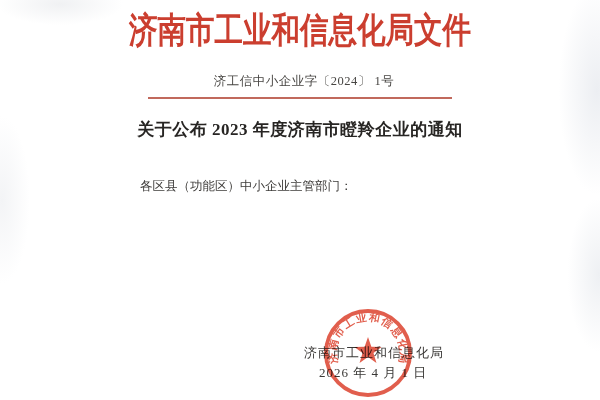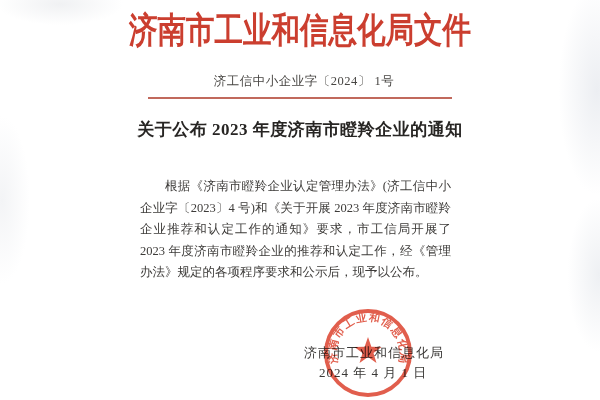--- a/index.html
+++ b/index.html
@@ -78,26 +78,26 @@
 
   <div class="header-title">济南市工业和信息化局文件</div>
 
   <div class="doc-number">济工信中小企业字〔2024〕 1号</div>
 
   <div class="red-rule"></div>
 
   <div class="doc-title">关于公布 2023 年度济南市瞪羚企业的通知</div>
 
   <div class="body-block">
-    <div class="indent">根据《济南市瞪羚企业认定管理办法》(济工信中小企业字〔2023〕4 号)和《关于开展 2023 年度济南市瞪羚企业推荐和认定工作的通知》要求，市工信局开展了 2023 年度济南市瞪羚企业的推荐和认定工作，经《管理办法》规定的各项程序要求和公示后，现予以公布。</div>
+    <div>各区县（功能区）中小企业主管部门：</div>
   </div>
 
   <div class="signature">济南市工业和信息化局</div>
 
-  <div class="date-line">2024 年 4 月 1 日</div>
+  <div class="date-line">2026 年 4 月 1 日</div>
 
   <svg class="seal" viewBox="0 0 170 170">
     <circle cx="85" cy="85" r="76" fill="none" stroke="#dd4834" stroke-width="7"></circle>
     <polygon points="85,56 91.1,73.6 109.7,74 94.9,85.2 100.3,103 85,92.4 69.7,103 75.1,85.2 60.3,74 78.9,73.6" fill="#dd4834"></polygon>
     <path id="sealArc" d="M 30.5 104.8 A 58 58 0 1 1 139.5 104.8" fill="none"></path>
     <text fill="#dd4834" font-size="19.5" letter-spacing="2.5">
       <textPath href="#sealArc" startOffset="2">济南市工业和信息化局</textPath>
     </text>
   </svg>
 

